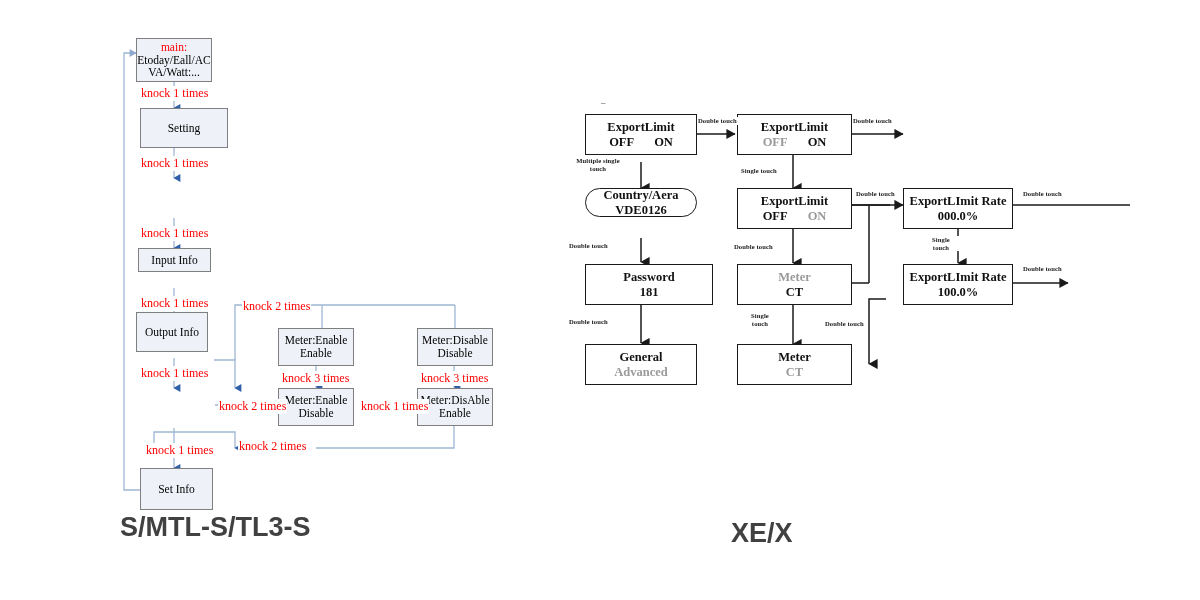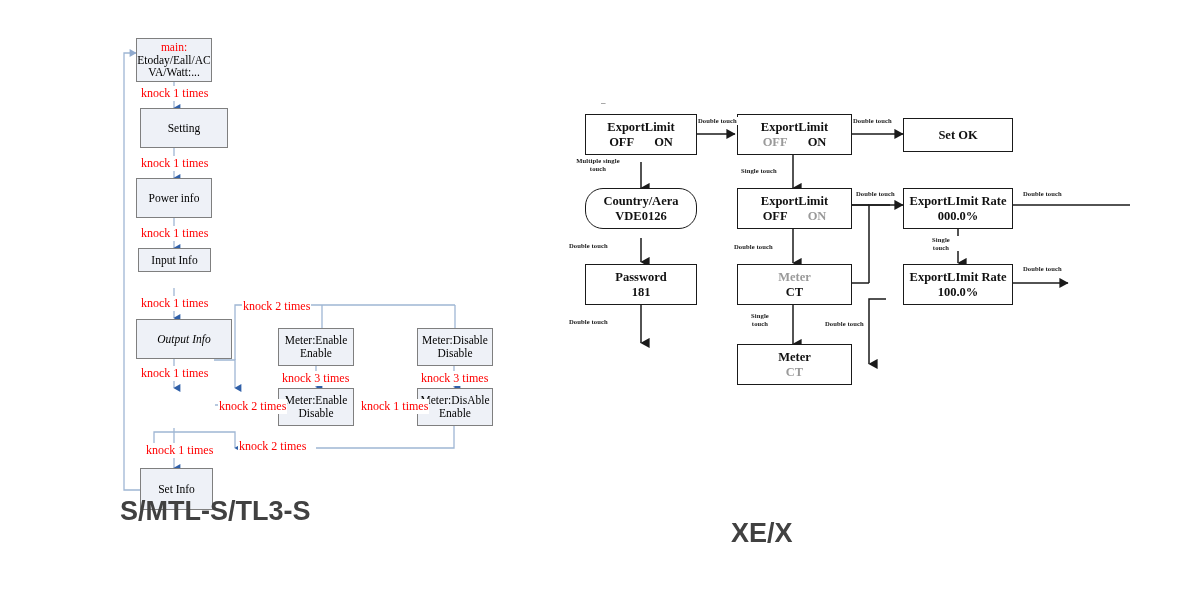--- a/index.html
+++ b/index.html
@@ -196,29 +196,26 @@
   <div class="lbox" style="left:136px; top:38px; width:76px; height:44px;">
     <span class="l1 red">main:</span>
     <span class="l2">Etoday/Eall/AC</span>
     <span class="l3">VA/Watt:...</span>
   </div>
 
   <div class="lbox" style="left:140px; top:108px; width:88px; height:40px;">
     <span class="l1">Setting</span>
   </div>
 
-  <div class="lbox" style="left:136px; top:178px; width:76px; height:40px;">
-    <span class="l1">Power info</span>
-  </div>
 
   <div class="lbox" style="left:138px; top:248px; width:73px; height:24px;">
     <span class="l1">Input Info</span>
   </div>
 
-  <div class="lbox" style="left:136px; top:319px; width:96px; height:40px;font-style:italic;">
+  <div class="lbox" style="left:136px; top:312px; width:72px; height:40px;">
     <span class="l1">Output Info</span>
   </div>
 
 
   <div class="lbox" style="left:140px; top:468px; width:73px; height:42px;">
     <span class="l1">Set Info</span>
   </div>
 
   <div class="lbox" style="left:278px; top:328px; width:76px; height:38px;">
     <span class="l1">Meter:Enable</span>
@@ -264,57 +261,58 @@
   </div>
 
   <div class="rbox" style="left:737px; top:114px; width:115px; height:41px;">
     <span class="r1">ExportLimit</span>
     <span class="onoff">
       <span class="dim">OFF</span>
       <span>ON</span>
     </span>
   </div>
 
-  <div class="rbox" style="left:903px; top:118px; width:110px; height:34px;">
-    <span class="r1">Set OK</span>
-  </div>
-
-  <div class="rbox" style="left:585px; top:188px; width:112px; height:41px;border-radius:18px;">
+
+  <div class="rbox" style="left:585px; top:188px; width:112px; height:29px;border-radius:18px;">
     <span class="r1">Country/Aera</span>
     <span class="r2">VDE0126</span>
   </div>
 
   <div class="rbox" style="left:737px; top:188px; width:115px; height:41px;">
     <span class="r1">ExportLimit</span>
     <span class="onoff">
       <span>OFF</span>
       <span class="dim">ON</span>
     </span>
   </div>
 
   <div class="rbox" style="left:903px; top:188px; width:110px; height:41px;">
     <span class="r1">ExportLImit Rate</span>
     <span class="r2">000.0%</span>
   </div>
 
-  <div class="rbox" style="left:585px; top:264px; width:112px; height:41px;">
+  <div class="rbox" style="left:585px; top:264px; width:128px; height:41px;">
     <span class="r1">Password</span>
     <span class="r2">181</span>
   </div>
 
   <div class="rbox" style="left:737px; top:264px; width:115px; height:41px;">
     <span class="r1 dim">Meter</span>
     <span class="r2">CT</span>
   </div>
 
   <div class="rbox" style="left:903px; top:264px; width:110px; height:41px;">
     <span class="r1">ExportLImit Rate</span>
     <span class="r2">100.0%</span>
   </div>
 
+  <div class="rbox" style="left:585px; top:344px; width:112px; height:41px;">
+    <span class="r1">General</span>
+    <span class="r2 dim">Advanced</span>
+  </div>
 
   <div class="rbox" style="left:737px; top:344px; width:115px; height:41px;">
     <span class="r1">Meter</span>
     <span class="r2 dim">CT</span>
   </div>
 
   <div class="touch" style="left:697px; top:117px;">Double touch</div>
   <div class="touch" style="left:852px; top:117px;">Double touch</div>
   <div class="touch" style="left:568px; top:157px; white-space:pre-line; width:58px;">Multiple single
 touch</div>
@@ -324,16 +322,16 @@
   <div class="touch" style="left:855px; top:190px;">Double touch</div>
   <div class="touch" style="left:1022px; top:190px;">Double touch</div>
   <div class="touch" style="left:923px; top:236px; white-space:pre-line; width:34px;">Single
 touch</div>
   <div class="touch" style="left:1022px; top:265px;">Double touch</div>
   <div class="touch" style="left:568px; top:318px;">Double touch</div>
   <div class="touch" style="left:742px; top:312px; white-space:pre-line; width:34px;">Single
 touch</div>
   <div class="touch" style="left:824px; top:320px;">Double touch</div>
 
-  <div class="chart-title" style="left:120px; top:496px;">S/MTL-S/TL3-S</div>
+  <div class="chart-title" style="left:120px; top:512px;">S/MTL-S/TL3-S</div>
   <div class="chart-title" style="left:731px; top:518px;">XE/X</div>
 
 </div>
 
 </body></html>

